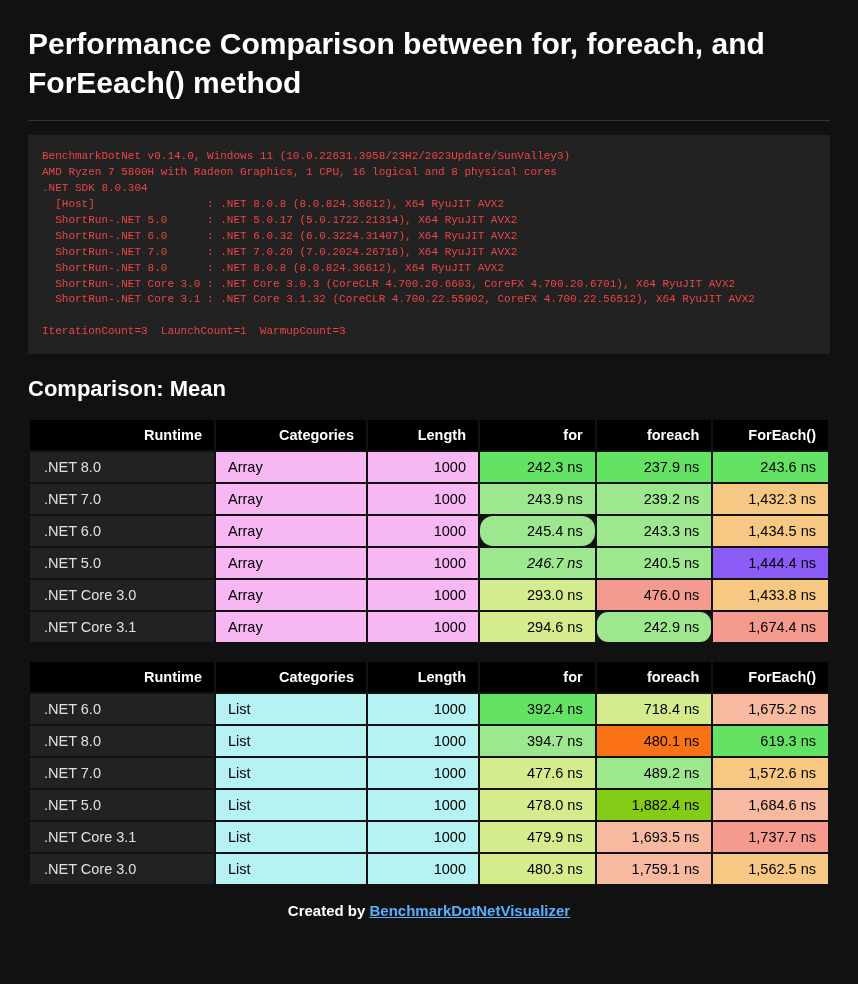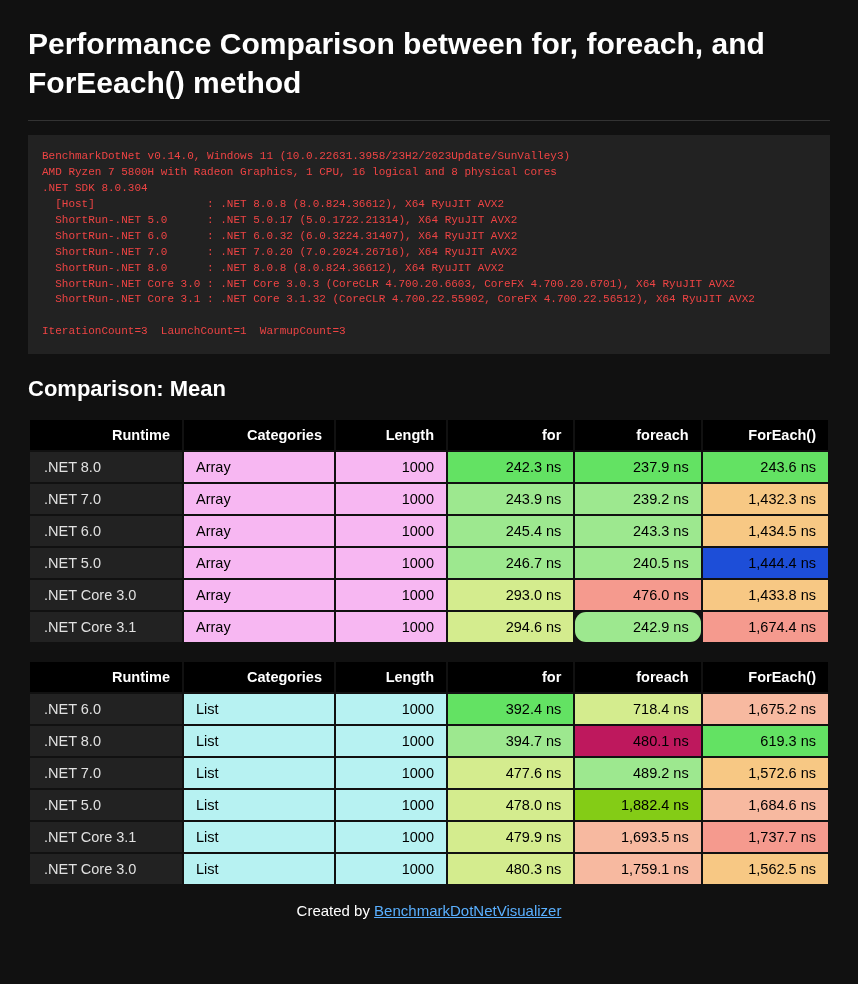--- a/index.html
+++ b/index.html
@@ -50,29 +50,29 @@
   table.bench th {
     background: #000;
     color: #fff;
     font-weight: 700;
     text-align: right;
   }
   table.bench th:first-child { text-align: right; }
   table.bench td {
     color: #000;
   }
-  .col-runtime { width: 152px; text-align:left; padding-left:14px !important;}
+  .col-runtime { width: 184px; text-align:left; padding-left:14px !important;}
   .col-cat     { width: 150px; text-align:left; padding-left:12px !important;}
   .col-len     { width: 110px; text-align:right;}
   .col-val     { text-align:right;}
   .bold-cell { font-weight:400; }
   .footer {
     text-align:center;
     font-size: 15px;
-    font-weight:400;
+    font-weight:700;
     margin-top: 4px;
   }
   .footer a { color:#5ab0ff; text-decoration: underline;}
 </style>
 </head>
 <body>
 
 <h1>Performance Comparison between for, foreach, and ForEeach() method</h1>
 <hr class="sep">
 
@@ -117,31 +117,31 @@
           <td class="col-cat" style="background: rgb(247, 183, 242);">Array</td>
           <td class="col-len" style="background: rgb(247, 183, 242);">1000</td>
           <td class="col-val" style="background: rgb(157, 232, 143);">243.9 ns</td>
           <td class="col-val" style="background: rgb(157, 232, 143);">239.2 ns</td>
           <td class="col-val" style="background: rgb(247, 200, 132);">1,432.3 ns</td>
         </tr>
         <tr>
           <td class="col-runtime" style="background: rgb(34, 34, 34); color: rgb(224, 224, 224);">.NET 6.0</td>
           <td class="col-cat" style="background: rgb(247, 183, 242);">Array</td>
           <td class="col-len" style="background: rgb(247, 183, 242);">1000</td>
-          <td class="col-val" style="background: rgb(157, 232, 143);">245.4 ns</td>
+          <td class="col-val" style="background: rgb(157, 232, 143); border-radius: 13px;">245.4 ns</td>
           <td class="col-val" style="background: rgb(157, 232, 143);">243.3 ns</td>
           <td class="col-val" style="background: rgb(247, 200, 132);">1,434.5 ns</td>
         </tr>
         <tr>
           <td class="col-runtime" style="background: rgb(34, 34, 34); color: rgb(224, 224, 224);">.NET 5.0</td>
           <td class="col-cat" style="background: rgb(247, 183, 242);">Array</td>
           <td class="col-len" style="background: rgb(247, 183, 242);">1000</td>
-          <td class="col-val" style="background: rgb(157, 232, 143);">246.7 ns</td>
+          <td class="col-val" style="background: rgb(157, 232, 143); font-style: italic;">246.7 ns</td>
           <td class="col-val" style="background: rgb(157, 232, 143);">240.5 ns</td>
-          <td class="col-val" style="background: #1d4ed8;">1,444.4 ns</td>
+          <td class="col-val" style="background: #8b5cf6;">1,444.4 ns</td>
         </tr>
         <tr>
           <td class="col-runtime" style="background: rgb(34, 34, 34); color: rgb(224, 224, 224);">.NET Core 3.0</td>
           <td class="col-cat" style="background: rgb(247, 183, 242);">Array</td>
           <td class="col-len" style="background: rgb(247, 183, 242);">1000</td>
           <td class="col-val" style="background: rgb(212, 236, 142);">293.0 ns</td>
           <td class="col-val" style="background: rgb(245, 154, 142);">476.0 ns</td>
           <td class="col-val" style="background: rgb(247, 200, 132);">1,433.8 ns</td>
         </tr>
         <tr>
@@ -172,21 +172,21 @@
           <td class="col-len" style="background: rgb(183, 242, 242);">1000</td>
           <td class="col-val bold-cell" style="background: rgb(99, 226, 99);">392.4 ns</td>
           <td class="col-val" style="background: rgb(212, 236, 142); padding-left: 36px;">718.4 ns</td>
           <td class="col-val" style="background: rgb(247, 185, 160);">1,675.2 ns</td>
         </tr>
         <tr>
           <td class="col-runtime" style="background: rgb(34, 34, 34); color: rgb(224, 224, 224);">.NET 8.0</td>
           <td class="col-cat" style="background: rgb(183, 242, 242);">List</td>
           <td class="col-len" style="background: rgb(183, 242, 242);">1000</td>
           <td class="col-val" style="background: rgb(157, 232, 143);">394.7 ns</td>
-          <td class="col-val bold-cell" style="background: #be185d; padding-left: 44px;">480.1 ns</td>
+          <td class="col-val bold-cell" style="background: #f97316; padding-left: 44px;">480.1 ns</td>
           <td class="col-val bold-cell" style="background: rgb(99, 226, 99);">619.3 ns</td>
         </tr>
         <tr>
           <td class="col-runtime" style="background: rgb(34, 34, 34); color: rgb(224, 224, 224);">.NET 7.0</td>
           <td class="col-cat" style="background: rgb(183, 242, 242);">List</td>
           <td class="col-len" style="background: rgb(183, 242, 242);">1000</td>
           <td class="col-val" style="background: rgb(212, 236, 142);">477.6 ns</td>
           <td class="col-val" style="background: rgb(157, 232, 143);">489.2 ns</td>
           <td class="col-val" style="background: rgb(247, 200, 132);">1,572.6 ns</td>
         </tr>

